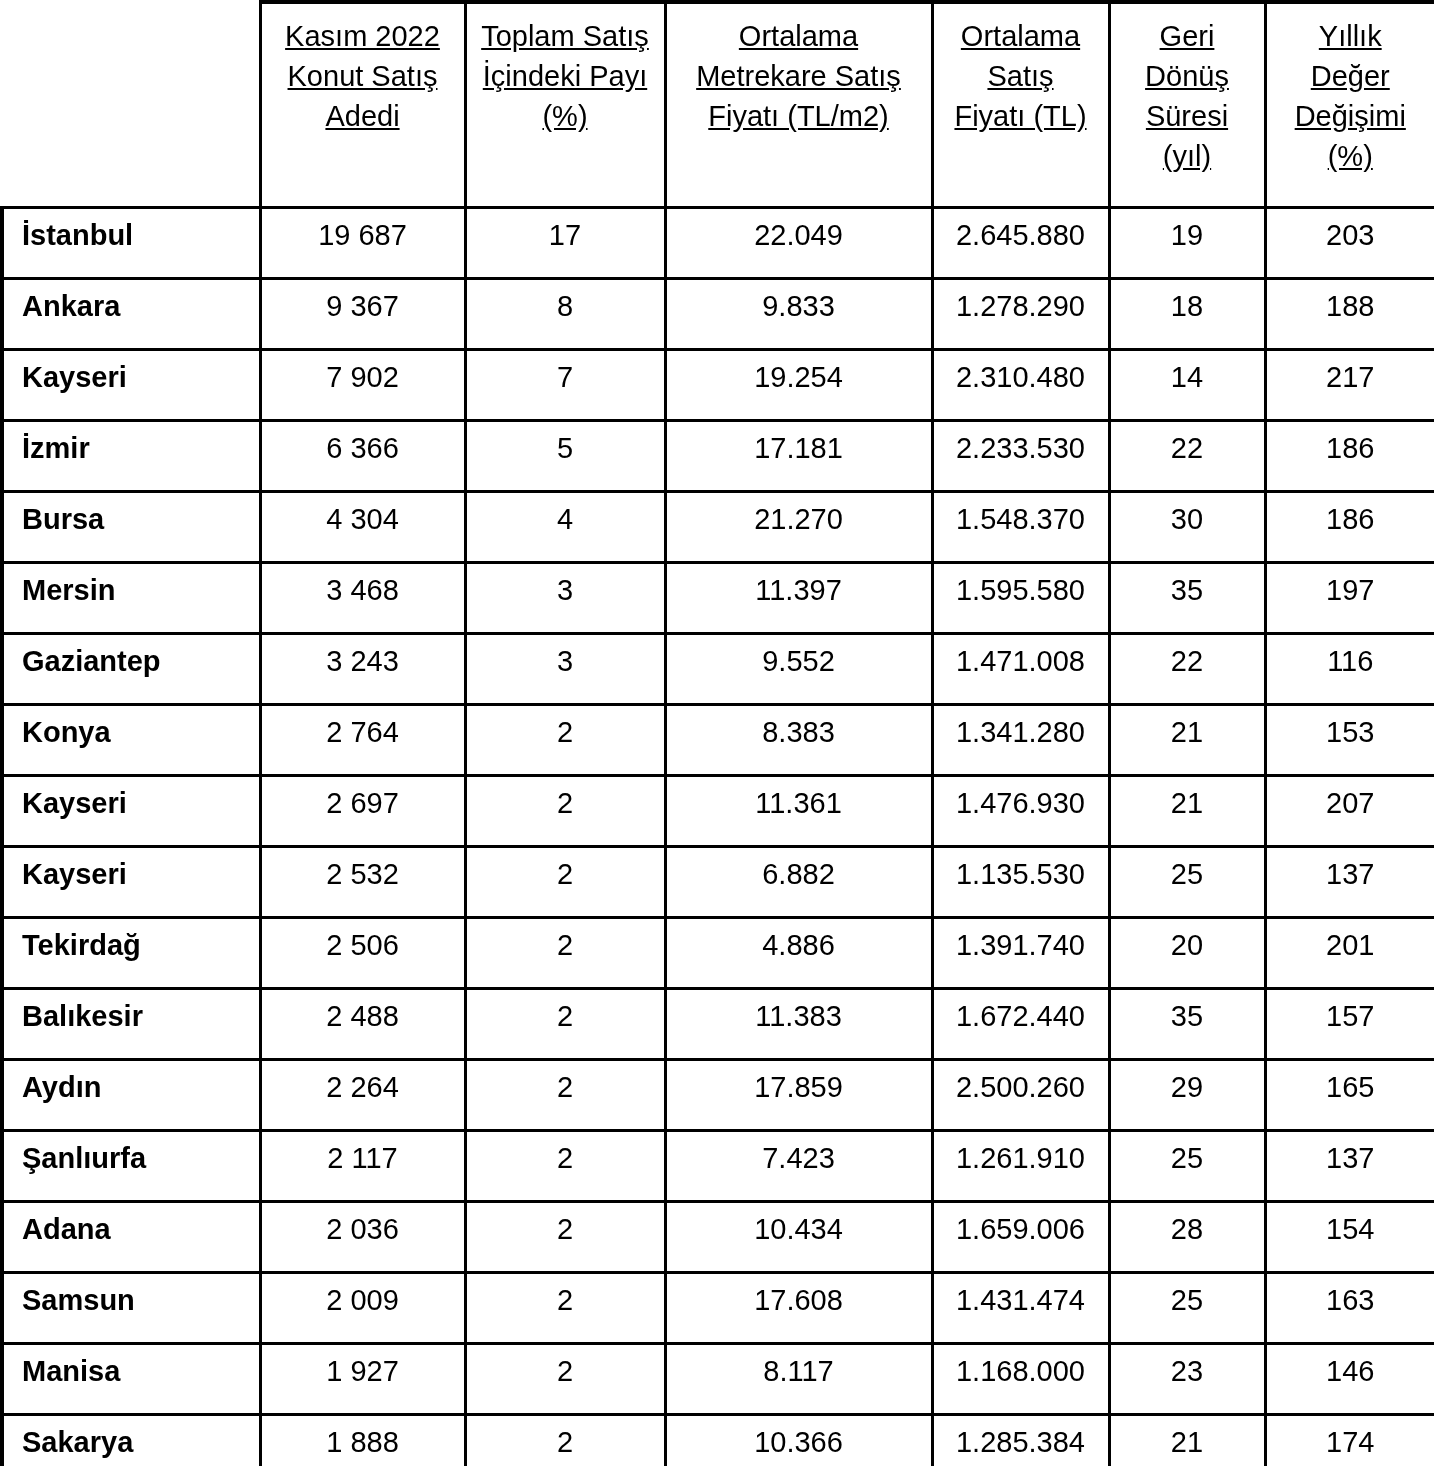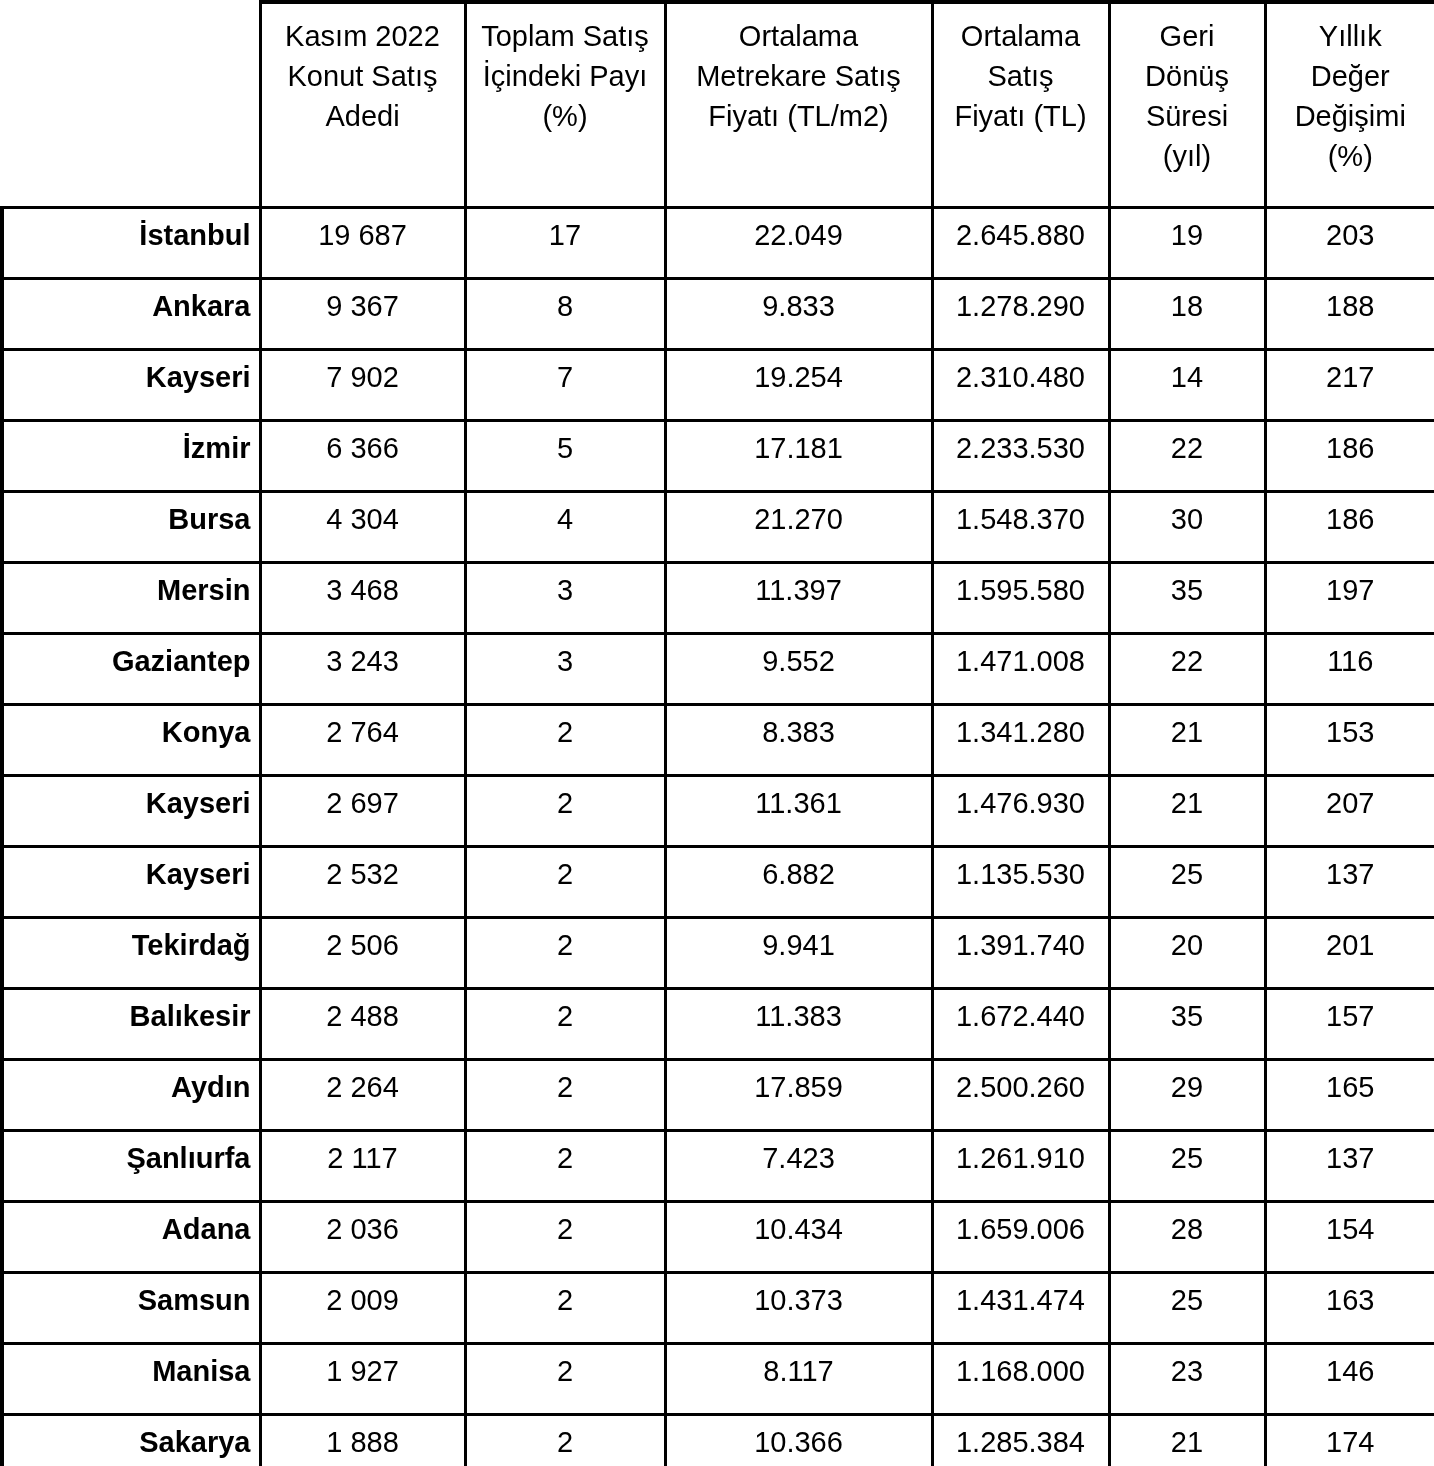--- a/index.html
+++ b/index.html
@@ -28,26 +28,26 @@
   }
   thead tr { height: 205px; }
   tbody tr { height: 71px; }
   th {
     text-align: center;
     white-space: pre-line;
     padding-top: 12px;
   }
   td { text-align: center; }
   td.city-col {
-    text-align: right;
+    text-align: left;
     padding-left: 18px;
     font-weight: bold;
   }
   
-  th.bt4 { border-top-width: 4px; }
+  th.bt4 { border-top-width: 4px; text-decoration: underline; }
   .bl4 { border-left-width: 4px; }
   .br4 { border-right-width: 4px; }
   
   th.corner {
     border-top: none;
     border-left: none;
   }
 </style>
 </head>
 <body>
@@ -176,21 +176,21 @@
         <td>2</td>
         <td>6.882</td>
         <td>1.135.530</td>
         <td>25</td>
         <td class="br4">137</td>
       </tr>
       <tr>
         <td class="city-col bl4">Tekirdağ</td>
         <td>2 506</td>
         <td>2</td>
-        <td>9.941</td>
+        <td>4.886</td>
         <td>1.391.740</td>
         <td>20</td>
         <td class="br4">201</td>
       </tr>
       <tr>
         <td class="city-col bl4">Balıkesir</td>
         <td>2 488</td>
         <td>2</td>
         <td>11.383</td>
         <td>1.672.440</td>
@@ -221,21 +221,21 @@
         <td>2</td>
         <td>10.434</td>
         <td>1.659.006</td>
         <td>28</td>
         <td class="br4">154</td>
       </tr>
       <tr>
         <td class="city-col bl4">Samsun</td>
         <td>2 009</td>
         <td>2</td>
-        <td>10.373</td>
+        <td>17.608</td>
         <td>1.431.474</td>
         <td>25</td>
         <td class="br4">163</td>
       </tr>
       <tr>
         <td class="city-col bl4">Manisa</td>
         <td>1 927</td>
         <td>2</td>
         <td>8.117</td>
         <td>1.168.000</td>

